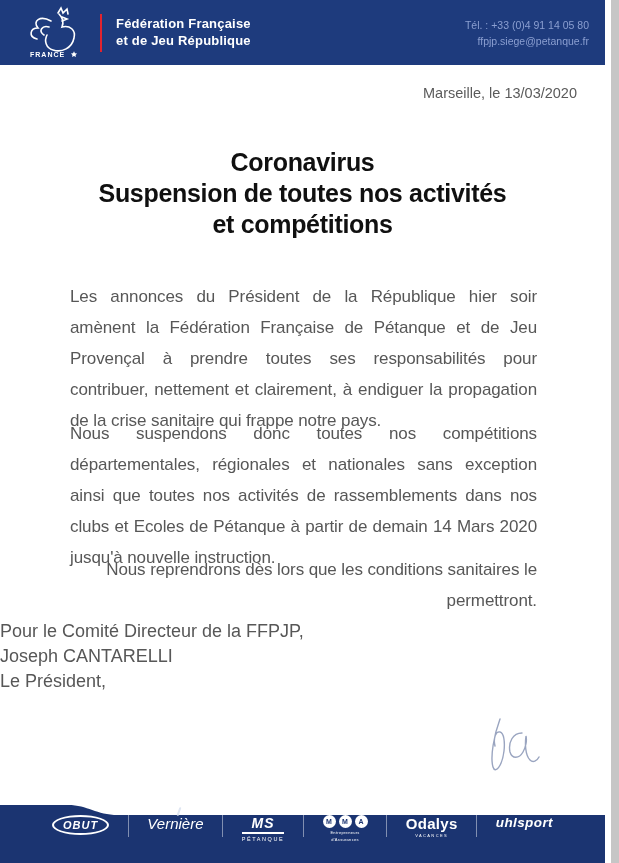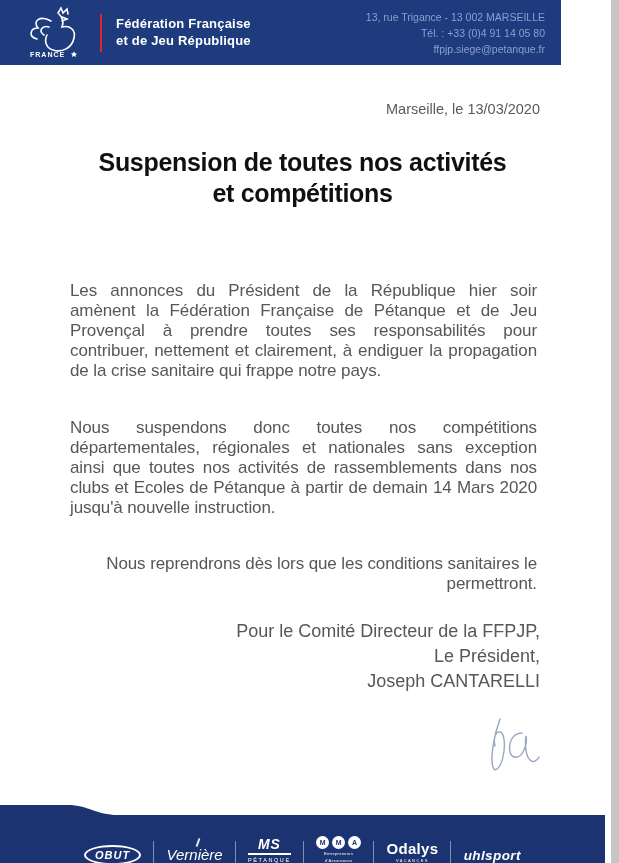--- a/index.html
+++ b/index.html
@@ -13,73 +13,73 @@
     background:#ffffff;
     overflow:hidden;
   }
   
   .edge-strip{
     position:absolute;right:0;top:0;width:8px;height:863px;
     background:#c6c6c6;
   }
   
   .header{
-    position:absolute;top:0;left:0;width:561px;height:65px;
+    position:absolute;top:0;left:0;width:605px;height:65px;
     background:#1e3b7d;
     display:flex;align-items:center;
   }
   .logo-wrap{
     width:78px;height:56px;margin-left:18px;flex:0 0 auto;
     position:relative;
   }
   .red-sep{
     width:2px;height:38px;background:#e2242f;margin:0 0 0 4px;flex:0 0 auto;
   }
   .org-name{
     margin-left:14px;color:#ffffff;font-weight:bold;
     font-size:13px;line-height:16.5px;letter-spacing:.2px;
   }
   .header-contact{
     margin-left:auto;margin-right:16px;text-align:right;
     color:#8b9fd1;font-size:10.5px;line-height:16px;
   }
   
   .date-line{
-    position:absolute;top:101px;left:0;width:540px;
-    text-align:right;color:#5a5a5a;font-size:14.5px;
+    position:absolute;top:85px;left:0;width:540px;
+    text-align:right;color:#5a5a5a;font-size:14.5px;padding-left:37px;
   }
   .title{
     position:absolute;top:147px;left:0;width:605px;
     text-align:center;color:#101010;font-weight:bold;
     font-size:25px;line-height:31px;letter-spacing:-.3px;
   }
   .para{
     position:absolute;left:70px;width:467px;margin:0;
-    color:#575757;font-size:17px;line-height:20px;
+    color:#575757;font-size:17px;line-height:31px;
     text-align:justify;letter-spacing:-.1px;
   }
   .p1{top:281px;}
   .p2{top:418px;}
   .p3{top:554px;text-align:right;}
   .signoff{
     position:absolute;top:619px;left:0;width:540px;
-    text-align:right;color:#575757;font-size:18px;line-height:25px;
+    color:#575757;font-size:18px;line-height:25px;
   }
   .signature{
     position:absolute;top:705px;left:462px;width:110px;height:100px;
   }
   
   .footer{
     position:absolute;bottom:0;left:0;width:605px;height:58px;
   }
   .footer svg.wave{position:absolute;top:0;left:0;}
   .sponsors{
     position:absolute;top:10px;left:0;width:605px;height:48px;
-    display:flex;align-items:flex-end;justify-content:space-between;
-    padding:0 84px;box-sizing:border-box;
+    display:flex;align-items:flex-start;justify-content:space-between;
+    padding:0 52px;box-sizing:border-box;
   }
   .sep{width:1px;height:22px;background:rgba(255,255,255,.45);flex:0 0 auto;}
   .sponsor{color:#ffffff;text-align:center;flex:0 0 auto;}
   .obut-oval{
     border:2px solid #ffffff;border-radius:50%;
     padding:2px 9px;font-weight:bold;font-style:italic;
     font-size:11px;letter-spacing:1px;
   }
   .verniere{font-family:Liberation Sans, sans-serif;font-style:italic;font-size:15px;position:relative;}
   .verniere .sprig{
@@ -124,41 +124,41 @@
         <text x="12" y="52" fill="#ffffff" font-size="7" font-weight="bold" letter-spacing="1">FRANCE</text>
         <path d="M52 48 l1.4 3 l3 .3 l-2.2 2 l.6 3 l-2.8 -1.6 l-2.8 1.6 l.6 -3 l-2.2 -2 l3 -.3 Z" fill="#ffffff" transform="scale(0.7) translate(28 18)"></path>
       </svg>
     </div>
     <div class="red-sep"></div>
     <div class="org-name">
       <div>Fédération Française</div>
       <div>et de Jeu République</div>
     </div>
     <div class="header-contact">
-      <div>13, rue Trigance - 13 002 MARSEILLE</div>
       <div>Tél. : +33 (0)4 91 14 05 80</div>
       <div>ffpjp.siege@petanque.fr</div>
     </div>
   </div>
 
   <div class="date-line">Marseille, le 13/03/2020</div>
 
   <div class="title">
+    <div>Coronavirus</div>
     <div>Suspension de toutes nos activités</div>
     <div>et compétitions</div>
   </div>
 
   <p class="para p1">Les annonces du Président de la République hier soir amènent la Fédération Française de Pétanque et de Jeu Provençal à prendre toutes ses responsabilités pour contribuer, nettement et clairement, à endiguer la propagation de la crise sanitaire qui frappe notre pays.</p>
   <p class="para p2">Nous suspendons donc toutes nos compétitions départementales, régionales et nationales sans exception ainsi que toutes nos activités de rassemblements dans nos clubs et Ecoles de Pétanque à partir de demain 14 Mars 2020 jusqu'à nouvelle instruction.</p>
   <p class="para p3">Nous reprendrons dès lors que les conditions sanitaires le permettront.</p>
 
   <div class="signoff">
     <div>Pour le Comité Directeur de la FFPJP,</div>
+    <div>Joseph CANTARELLI</div>
     <div>Le Président,</div>
-    <div>Joseph CANTARELLI</div>
   </div>
 
   <svg class="signature" viewBox="0 0 110 100">
     <g fill="none" stroke="#9aa5c0" stroke-width="1.4" stroke-linecap="round">
       <path d="M38 14 C32 30 28 52 31 62 C33 69 40 62 42 46 C43 37 42 28 38 27 C34 26 31 33 33 41"></path>
       <path d="M60 28 C51 28 46 37 48 47 C50 54 57 54 61 47 C64 42 65 35 64 31 C63 38 63 50 68 55 C71 58 75 56 77 52"></path>
     </g>
   </svg>
 
   <div class="footer">

